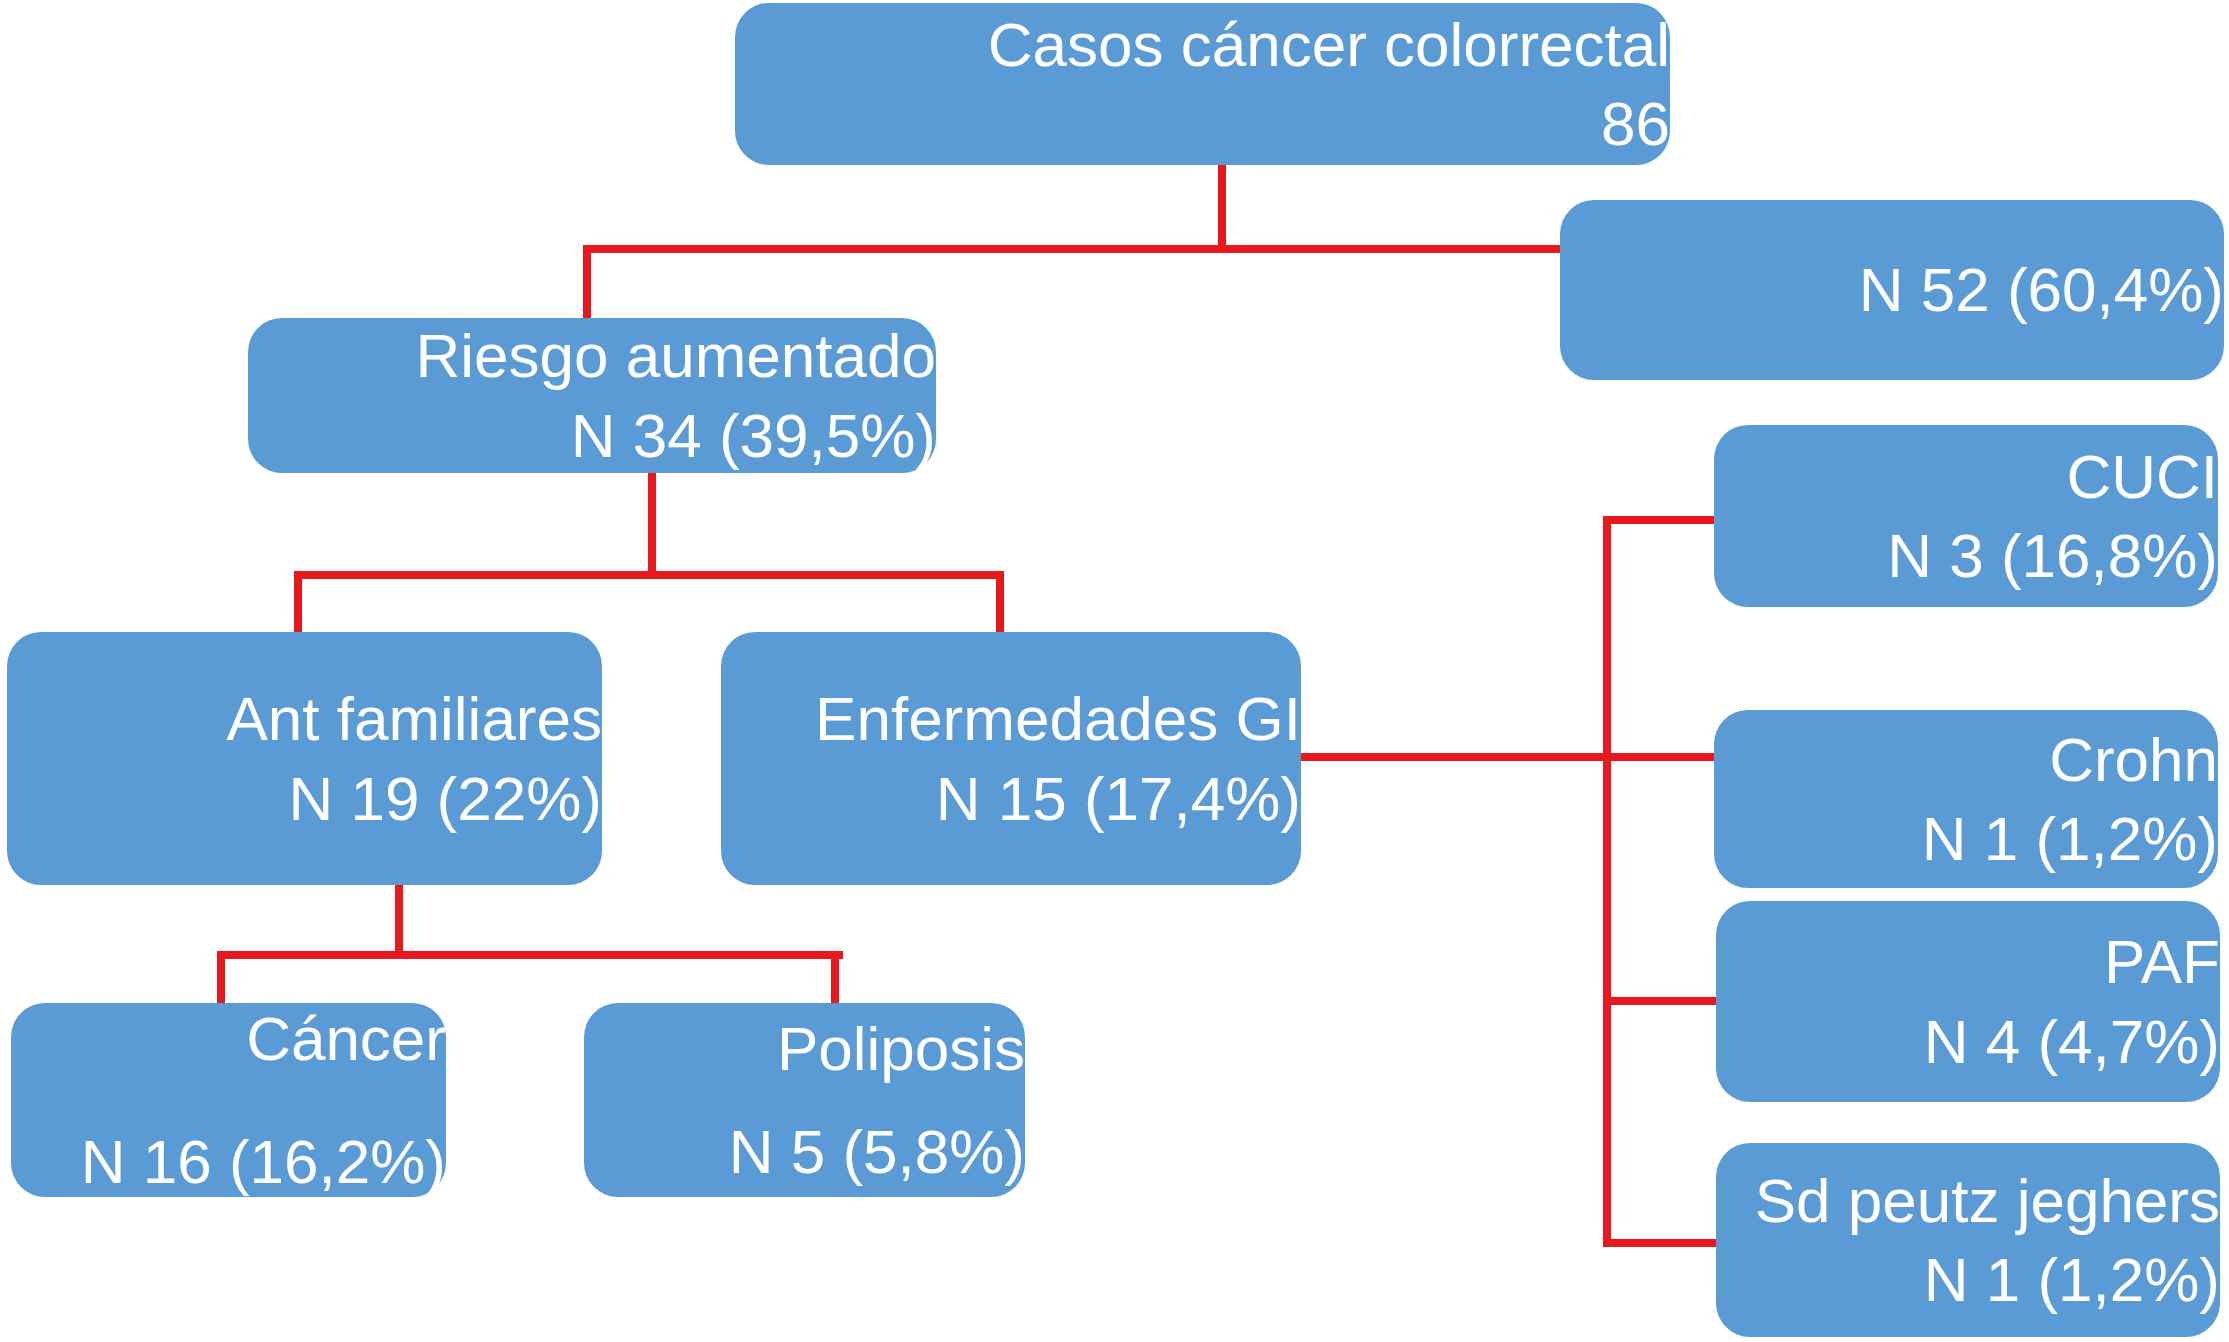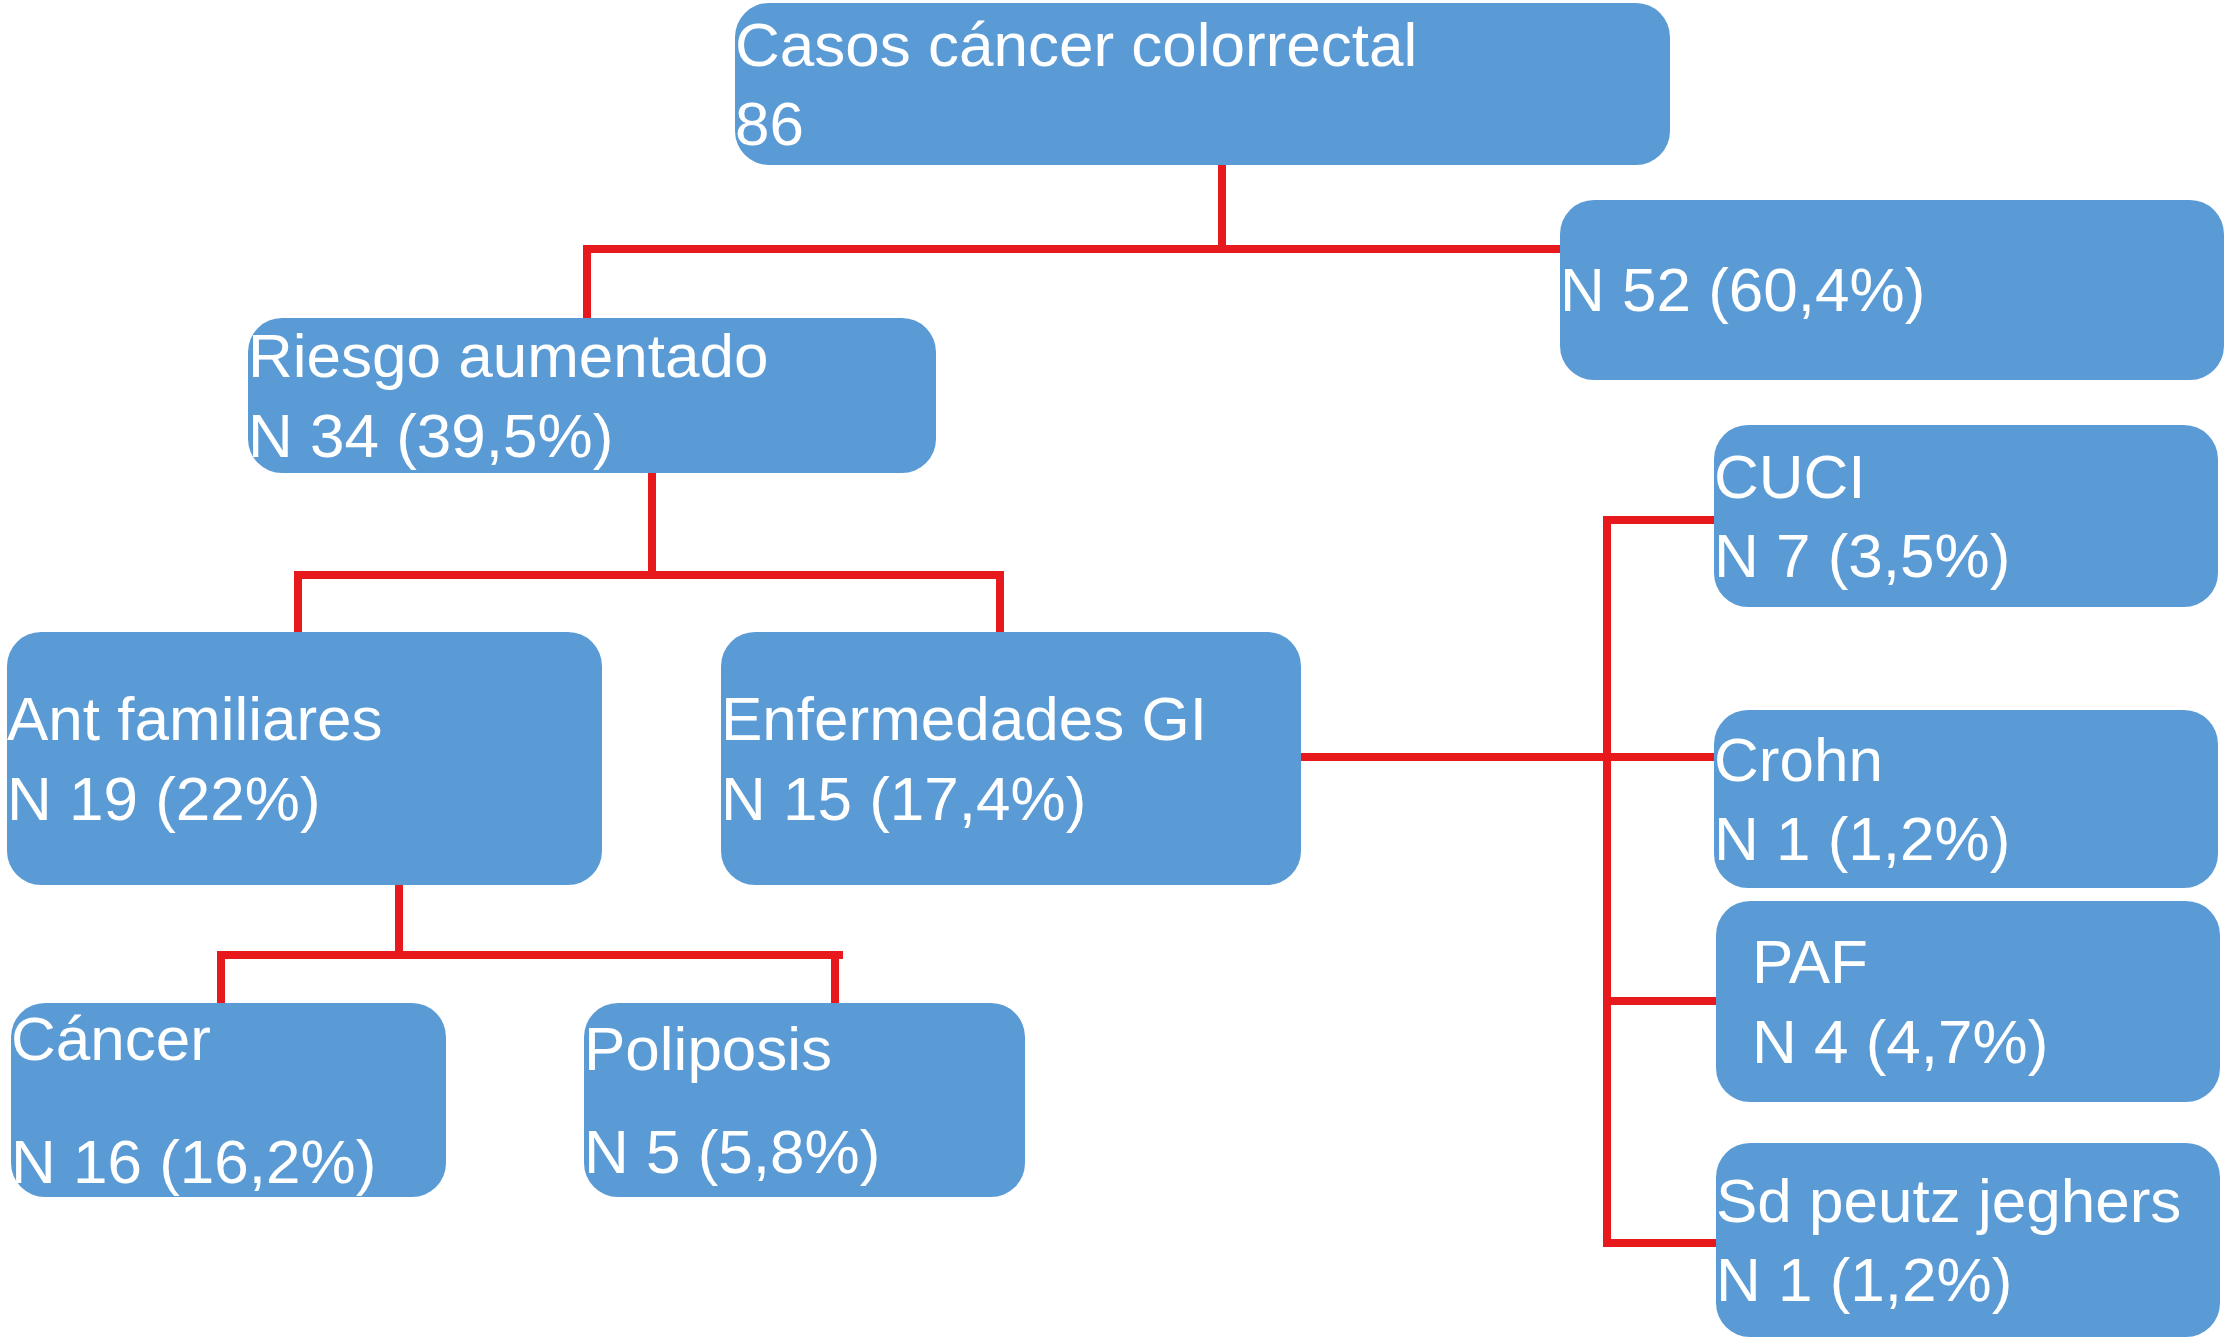--- a/index.html
+++ b/index.html
@@ -18,21 +18,21 @@
     overflow:hidden;
     font-family:"Liberation Sans","DejaVu Sans",sans-serif;
   }
   .node{
     position:absolute;
     background:var(--node-fill);
     border-radius:34px;
     color:var(--node-text);
     display:flex;
     flex-direction:column;
-    align-items:flex-start;
+    align-items:flex-end;
     justify-content:center;
     text-align:center;
     font-size:62px;
     line-height:1.28;
     white-space:nowrap;
     z-index:2;
   }
   .line{
     position:absolute;
     background:var(--connector);
@@ -119,21 +119,21 @@
     <span>N 16 (16,2%)</span>
   </div>
 
   <div class="node" id="n-poliposis">
     <span>Poliposis</span>
     <span>N 5 (5,8%)</span>
   </div>
 
   <div class="node" id="n-cuci">
     <span>CUCI</span>
-    <span>N 7 (3,5%)</span>
+    <span>N 3 (16,8%)</span>
   </div>
 
   <div class="node" id="n-crohn">
     <span>Crohn</span>
     <span>N 1 (1,2%)</span>
   </div>
 
   <div class="node" id="n-paf">
     <span>PAF</span>
     <span>N 4 (4,7%)</span>

